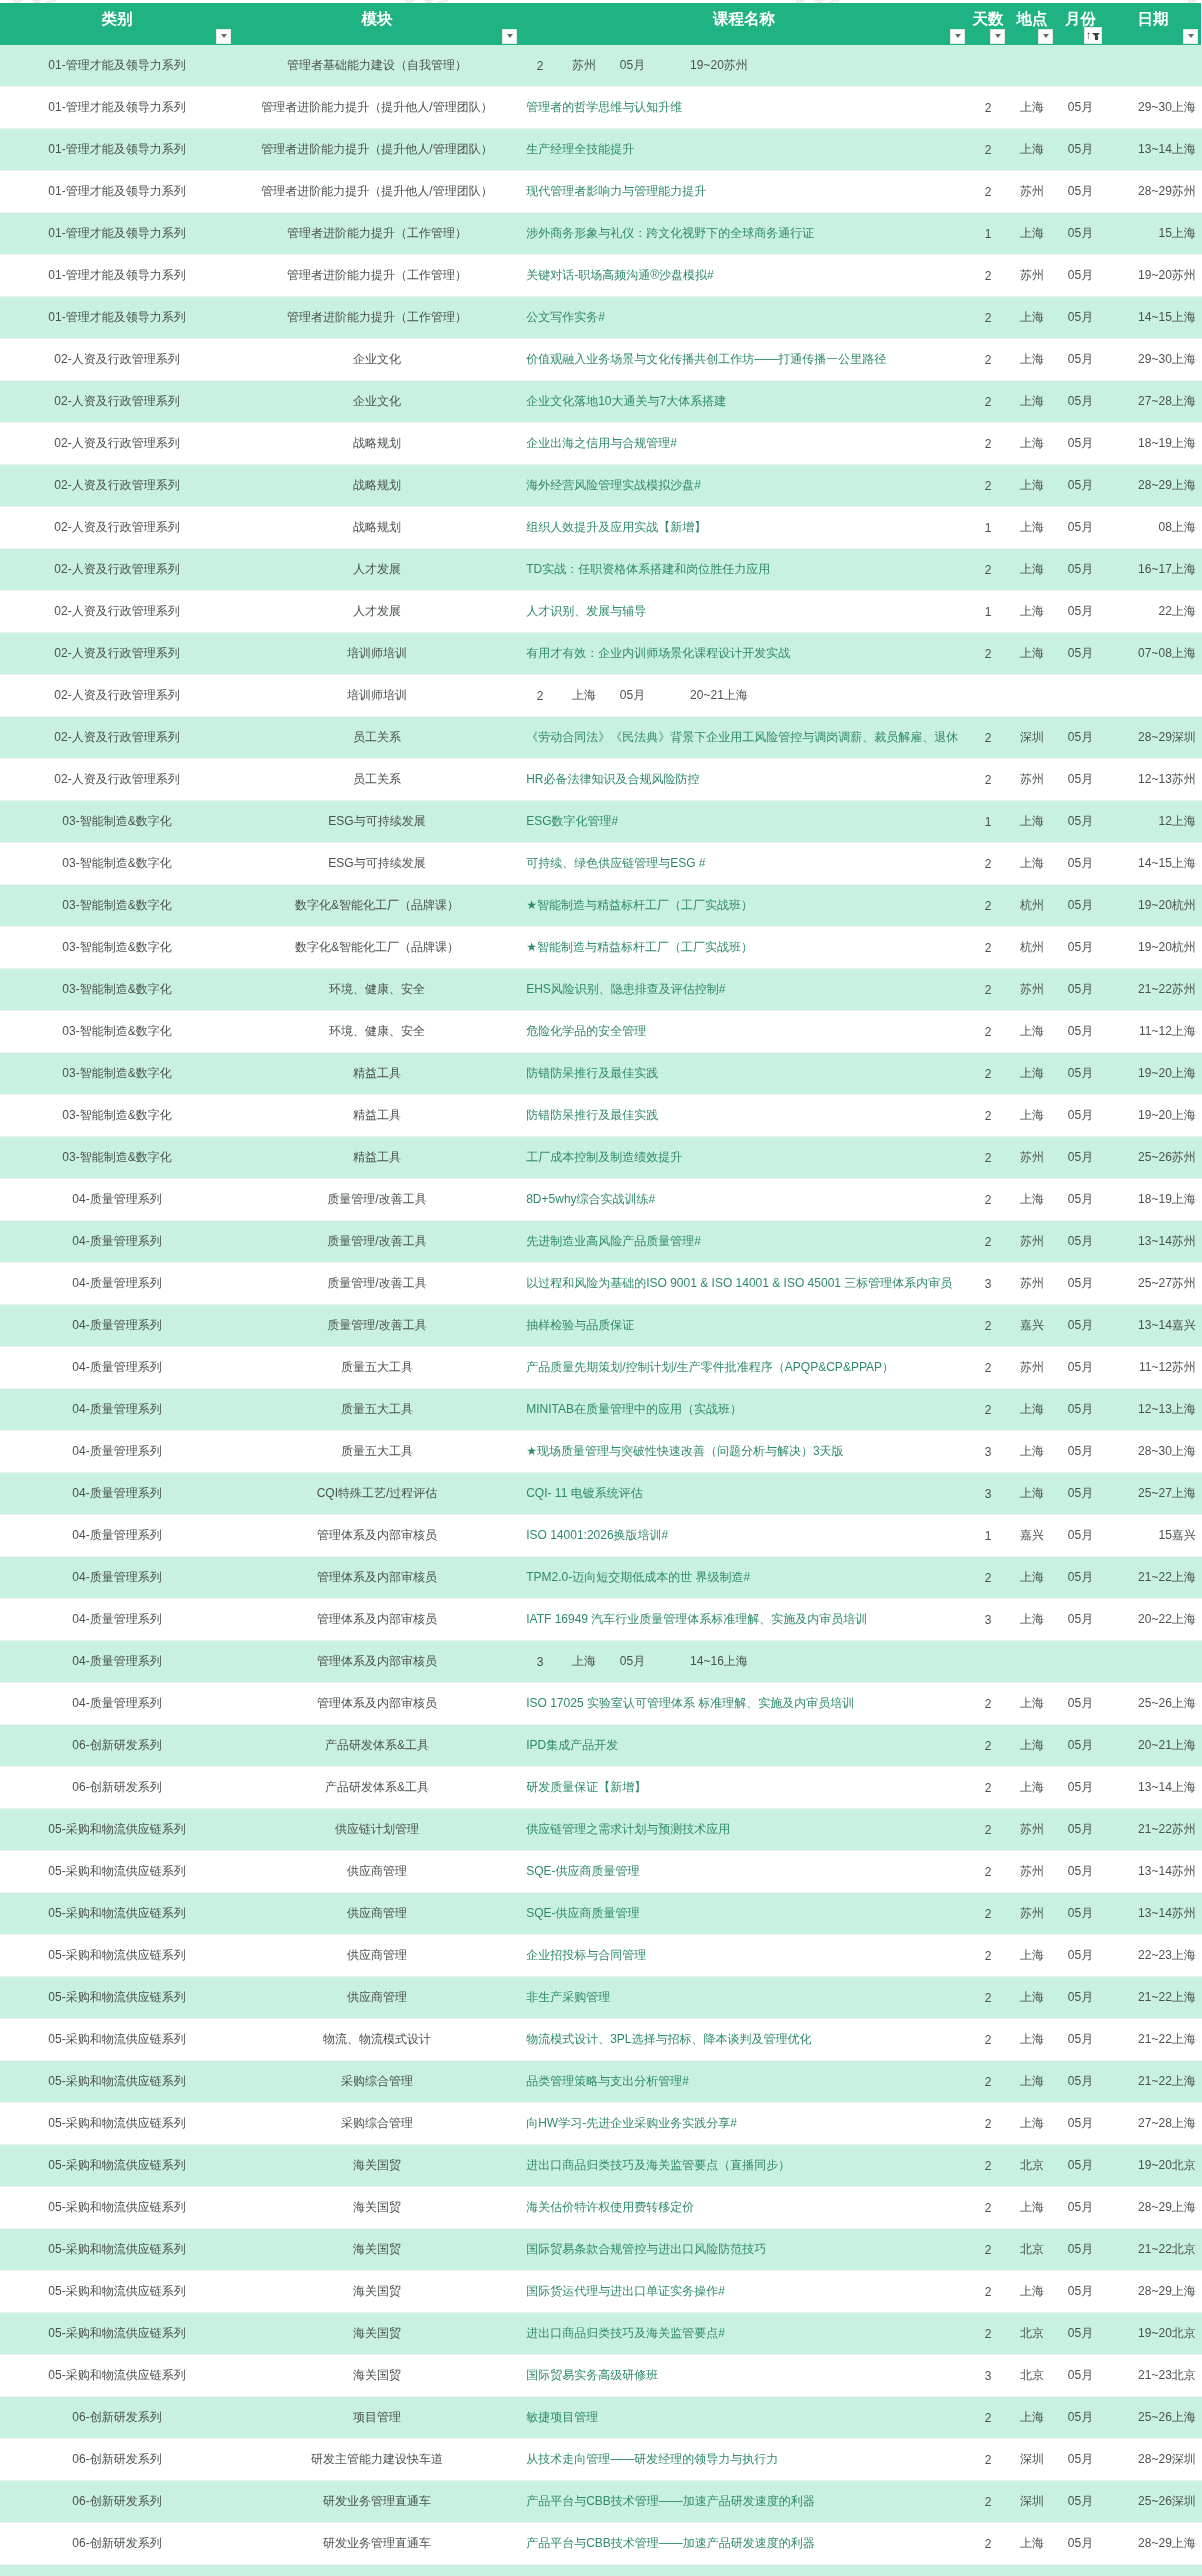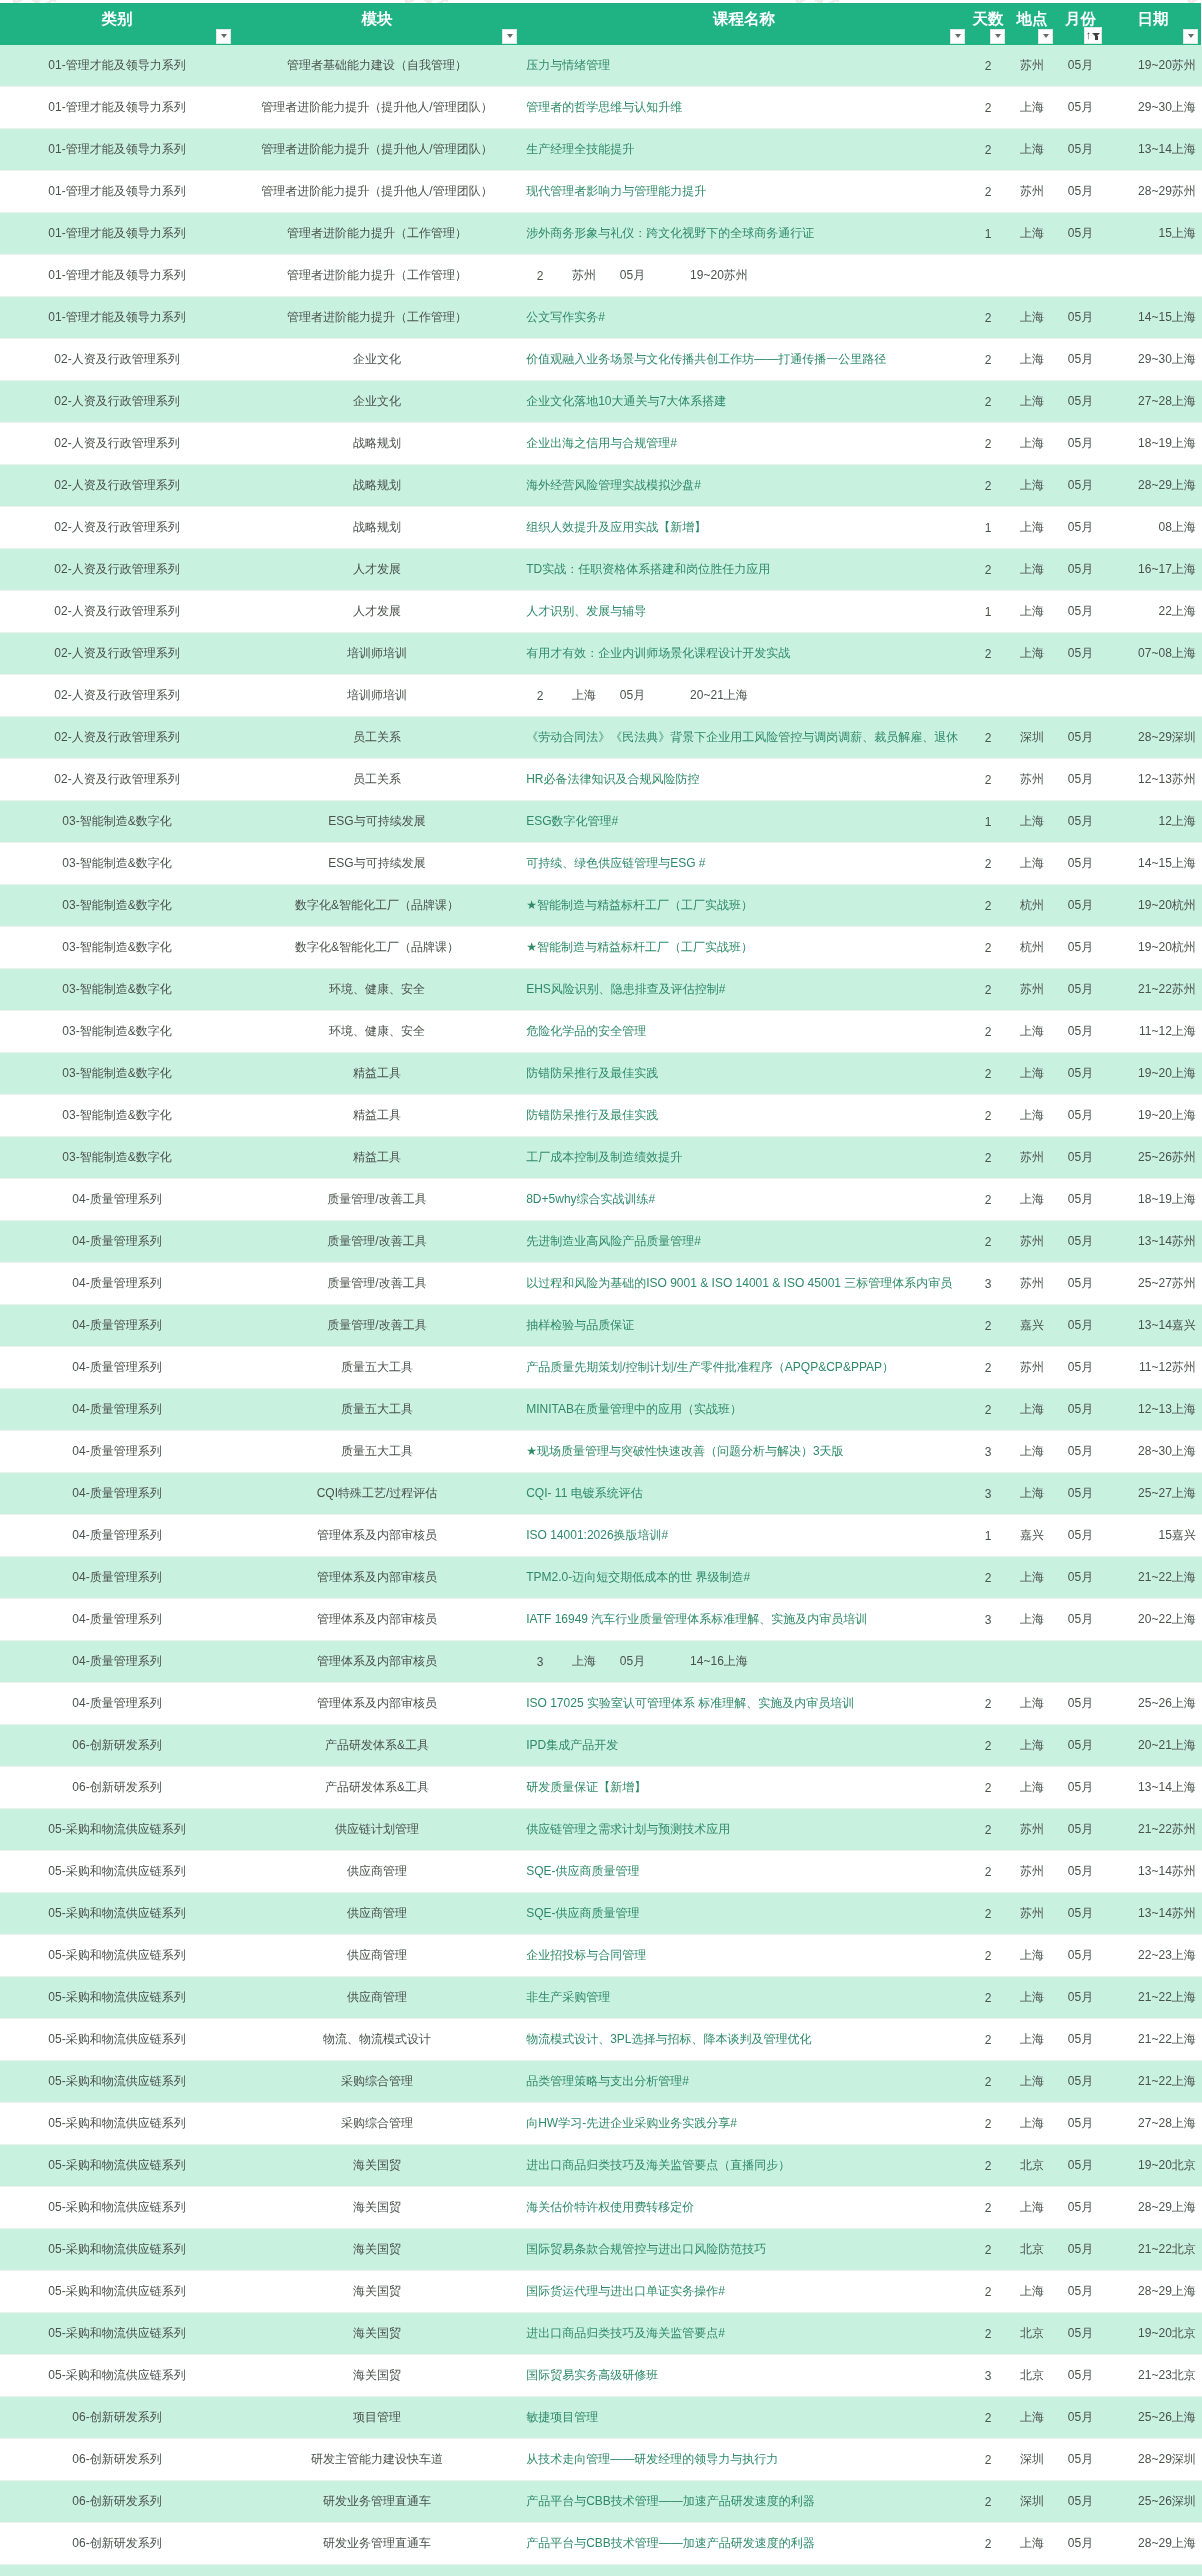--- a/index.html
+++ b/index.html
@@ -135,21 +135,20 @@
         <span class="filter-btn">
             <span class="tri-down"></span>
           </span>
       </div>
     </div>
 
     <div id="table-body">
         <div class="trow alt">
           <div class="tcell w-category category">01-管理才能及领导力系列</div>
           <div class="tcell w-module module">管理者基础能力建设（自我管理）</div>
-          <div class="tcell w-course course">压力与情绪管理</div>
           <div class="tcell w-days days">2</div>
           <div class="tcell w-location location">苏州</div>
           <div class="tcell w-month month">05月</div>
           <div class="tcell w-date date">19~20苏州</div>
         </div>
         <div class="trow">
           <div class="tcell w-category category">01-管理才能及领导力系列</div>
           <div class="tcell w-module module">管理者进阶能力提升（提升他人/管理团队）</div>
           <div class="tcell w-course course">管理者的哲学思维与认知升维</div>
           <div class="tcell w-days days">2</div>
@@ -180,20 +179,21 @@
           <div class="tcell w-module module">管理者进阶能力提升（工作管理）</div>
           <div class="tcell w-course course">涉外商务形象与礼仪：跨文化视野下的全球商务通行证</div>
           <div class="tcell w-days days">1</div>
           <div class="tcell w-location location">上海</div>
           <div class="tcell w-month month">05月</div>
           <div class="tcell w-date date">15上海</div>
         </div>
         <div class="trow">
           <div class="tcell w-category category">01-管理才能及领导力系列</div>
           <div class="tcell w-module module">管理者进阶能力提升（工作管理）</div>
+          <div class="tcell w-course course">关键对话-职场高频沟通®沙盘模拟#</div>
           <div class="tcell w-days days">2</div>
           <div class="tcell w-location location">苏州</div>
           <div class="tcell w-month month">05月</div>
           <div class="tcell w-date date">19~20苏州</div>
         </div>
         <div class="trow alt">
           <div class="tcell w-category category">01-管理才能及领导力系列</div>
           <div class="tcell w-module module">管理者进阶能力提升（工作管理）</div>
           <div class="tcell w-course course">公文写作实务#</div>
           <div class="tcell w-days days">2</div>

